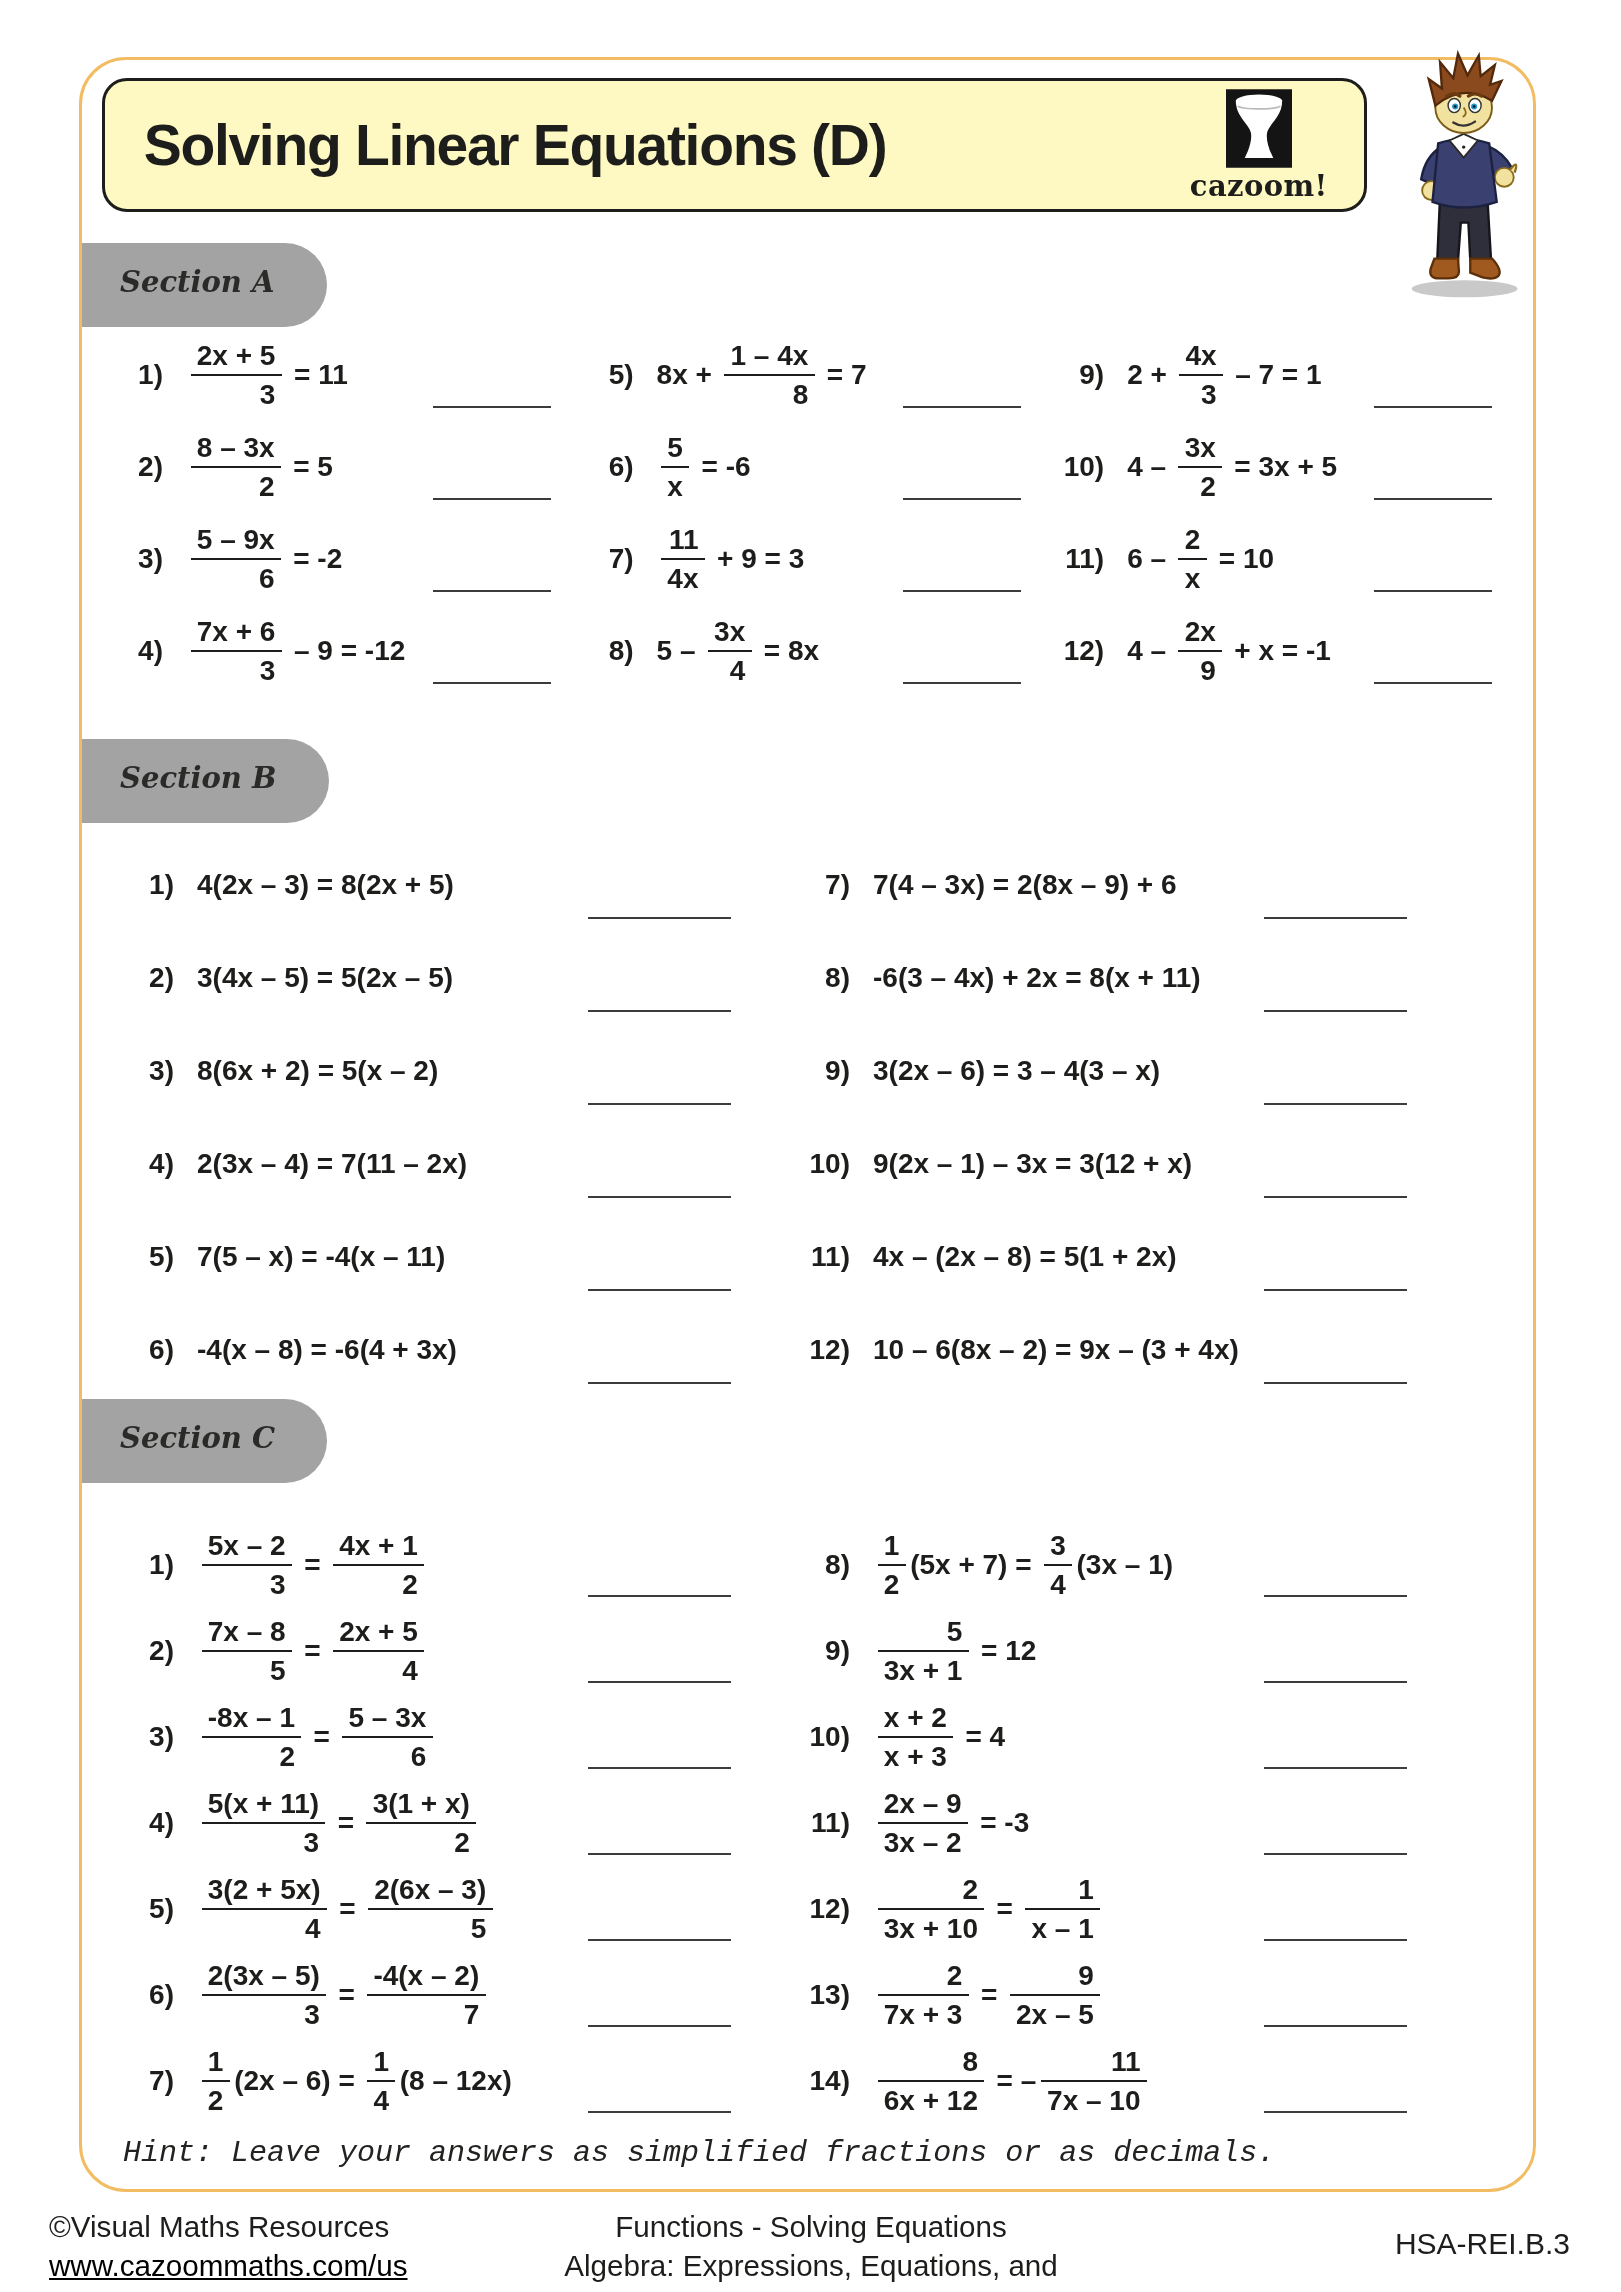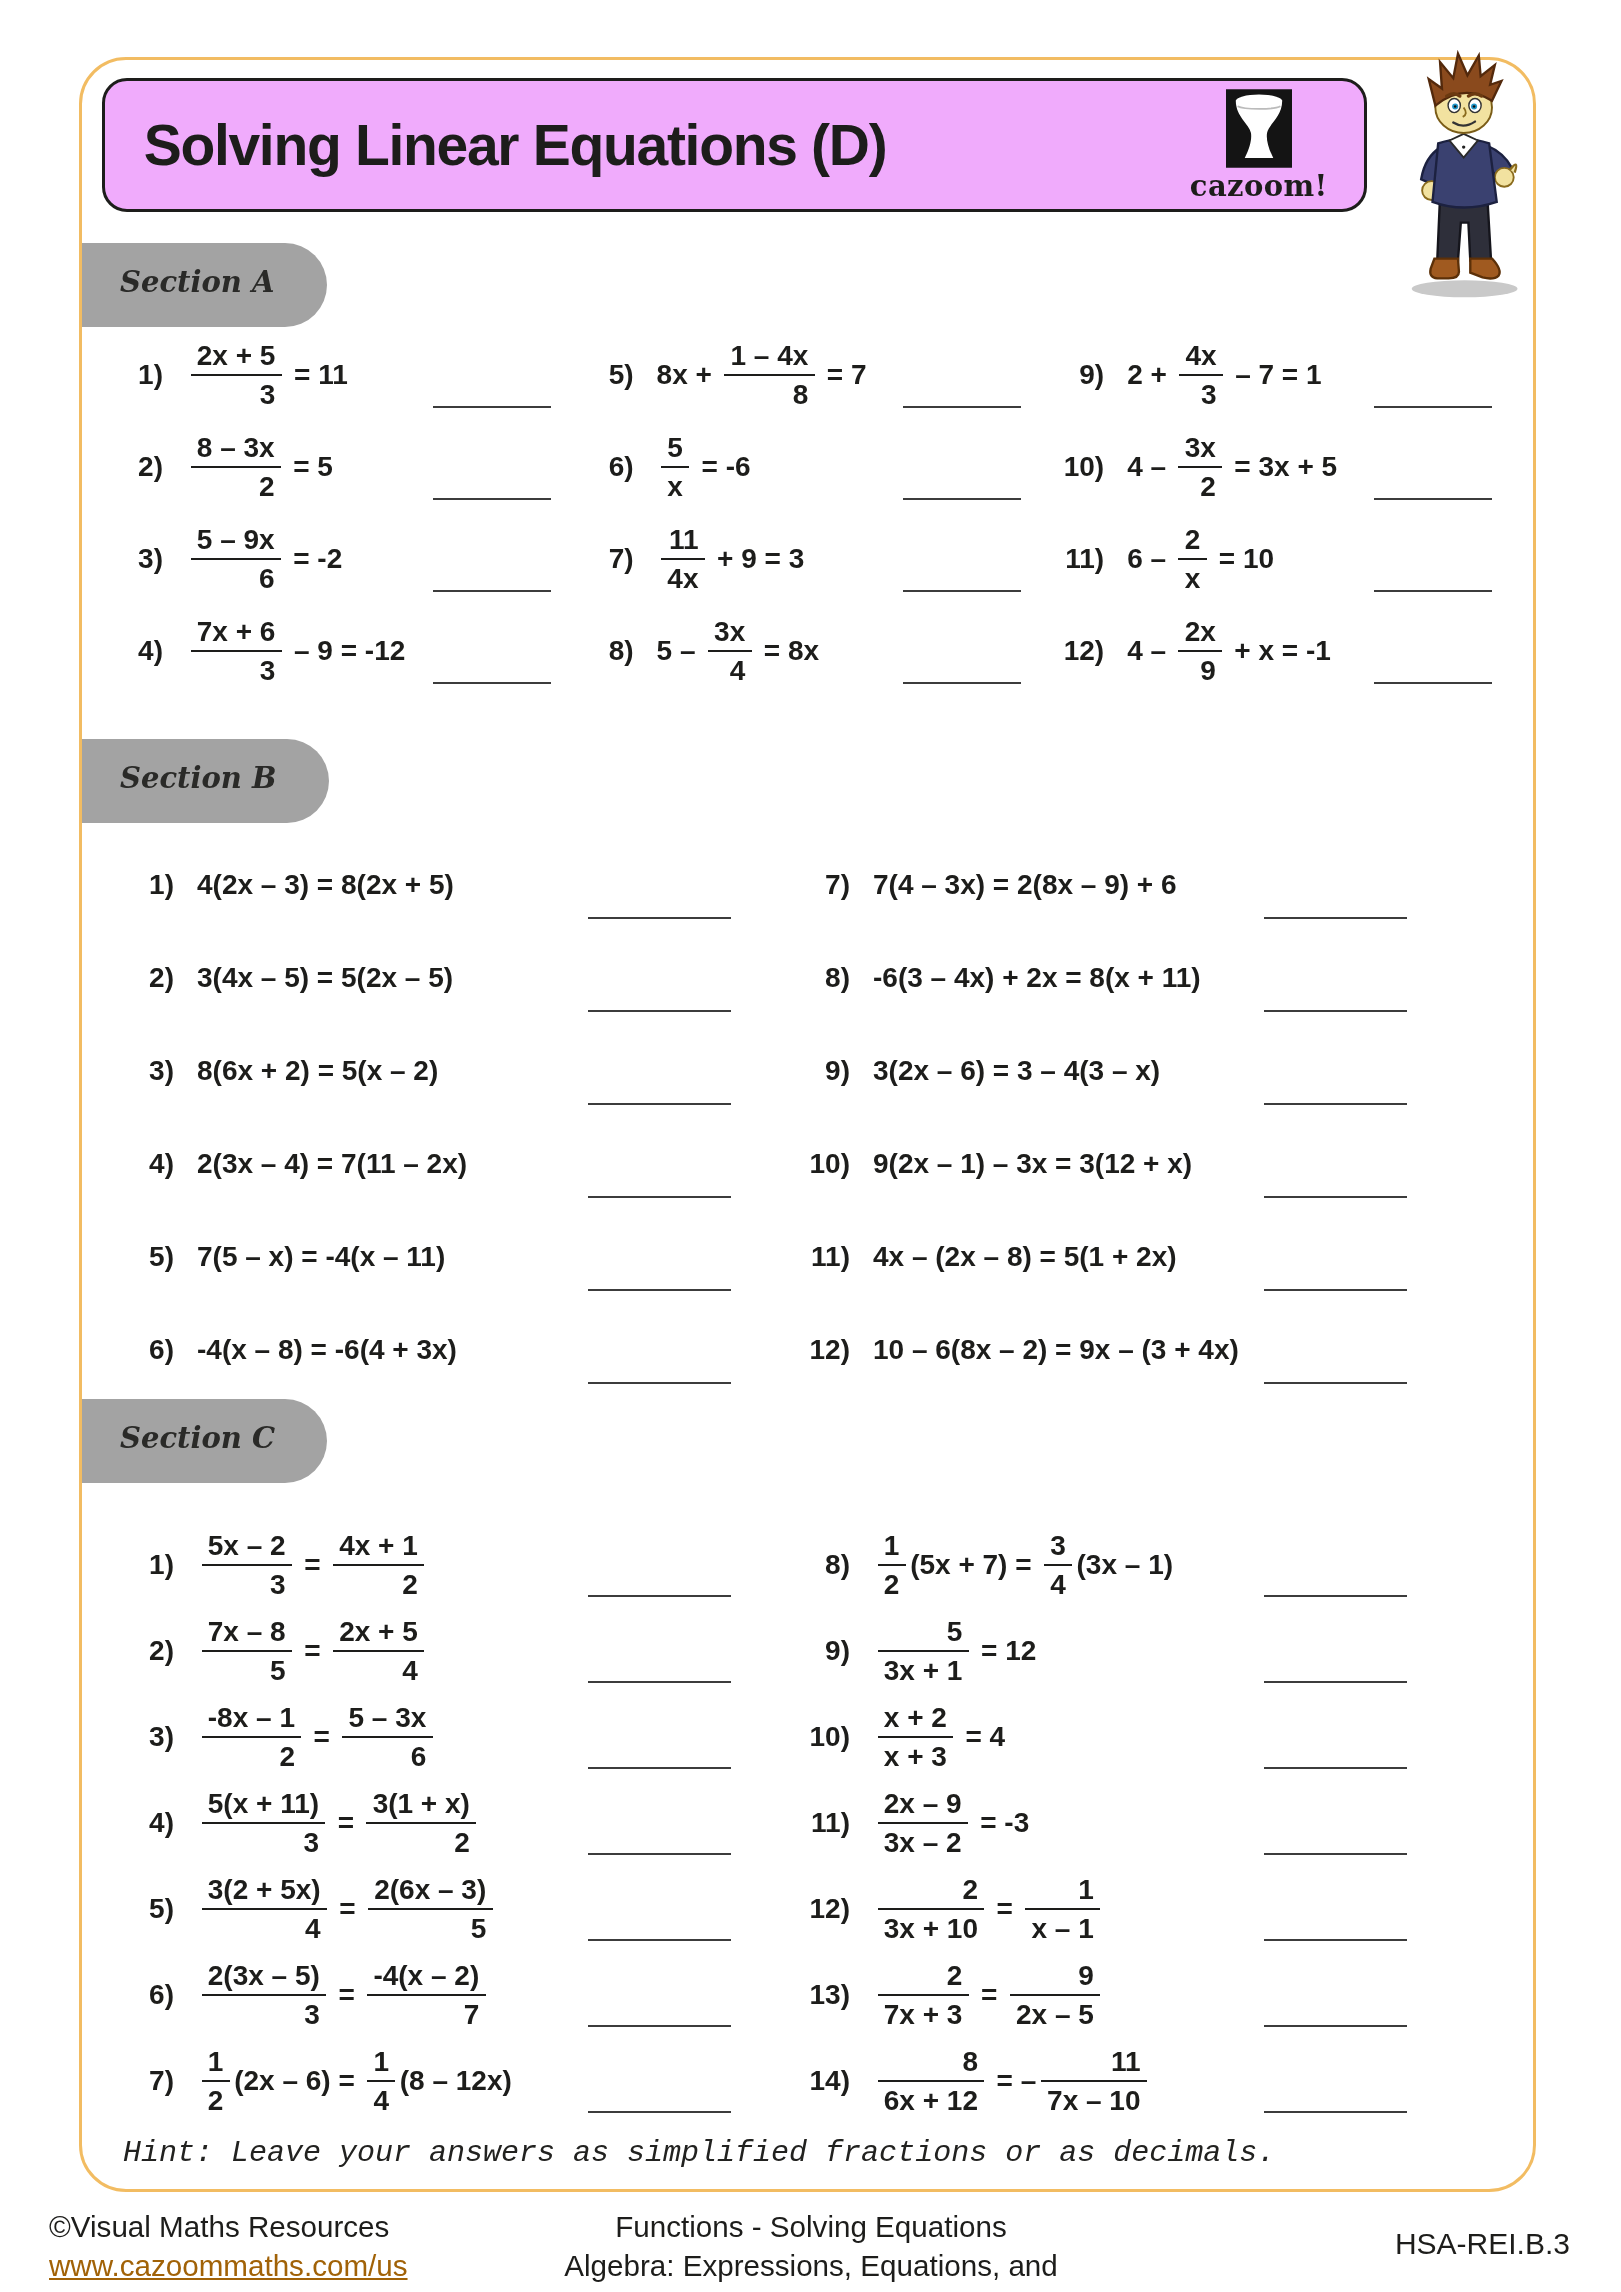--- a/index.html
+++ b/index.html
@@ -7,21 +7,21 @@
     width:1622px;height:2293px;background:#ffffff;position:relative;
     font-family:"Liberation Sans",sans-serif;color:#1d1d1b;overflow:hidden;
   }
   .card{
     position:absolute;left:79px;top:57px;width:1457px;height:2135px;
     border:3.6px solid #f2bc62;border-radius:47px;box-sizing:border-box;background:#ffffff;
   }
   
   .title-box{
     position:absolute;left:19.7px;top:18px;width:1265px;height:134px;
-    background:#f0abfc;border:3.6px solid #1d1d1b;border-radius:25px;
+    background:#fef9c3;border:3.6px solid #1d1d1b;border-radius:25px;
     box-sizing:border-box;display:flex;align-items:center;
   }
   .title{
     margin-left:39px;font-size:57px;font-weight:bold;letter-spacing:-1.3px;white-space:nowrap;
   }
   .logo{
     margin-left:auto;margin-right:36px;display:flex;flex-direction:column;align-items:center;gap:0.9px;justify-content:center;
   }
   .logo-text{
     font-family:"DejaVu Serif",serif;font-weight:bold;font-size:29px;letter-spacing:0.4px;line-height:1;
@@ -57,21 +57,21 @@
   #gridB .answer-blank{width:143px;margin-right:63px;margin-bottom:12.5px;}
   #gridC .answer-blank{width:143px;margin-right:63px;margin-bottom:10.7px;}
   
   .hint{
     position:absolute;left:41px;top:2076px;
     font-family:Liberation Mono, monospace;font-style:italic;font-size:30px;color:#222220;
   }
   
   .footer{position:absolute;left:0;top:2205px;width:1622px;height:88px;}
   .f-left{position:absolute;left:49px;top:1.8px;font-size:29.6px;line-height:39px;}
-  .f-link{color:#a16207;text-decoration:underline;cursor:pointer;}
+  .f-link{color:#000000;text-decoration:underline;cursor:pointer;}
   .f-center{position:absolute;left:50%;transform:translateX(-50%);top:1.8px;text-align:center;font-size:29.6px;line-height:39px;}
   .f-right{position:absolute;right:52px;top:21.5px;font-size:30px;}
   
   .character{position:absolute;left:1386px;top:47px;width:161px;height:255px;}
 </style>
 </head>
 <body>
 
 <div class="card">
 

